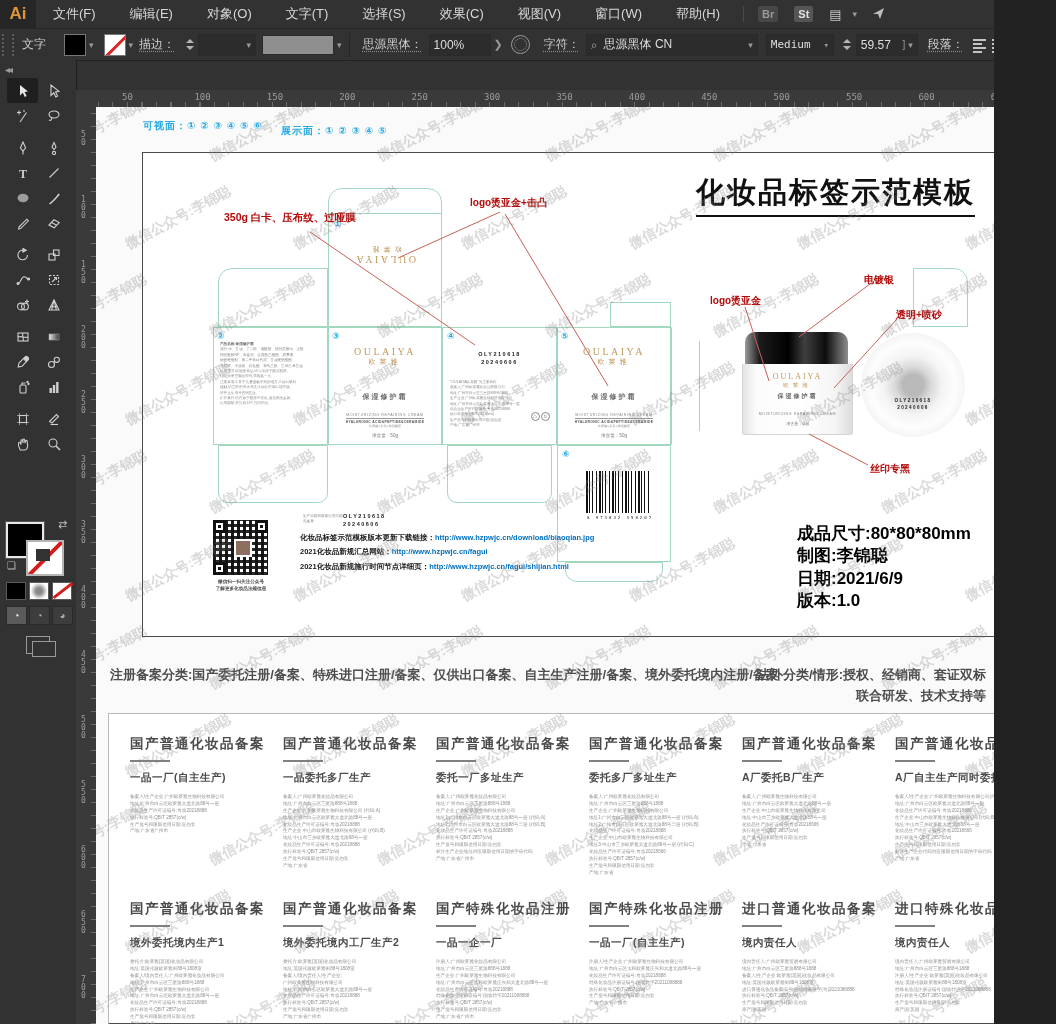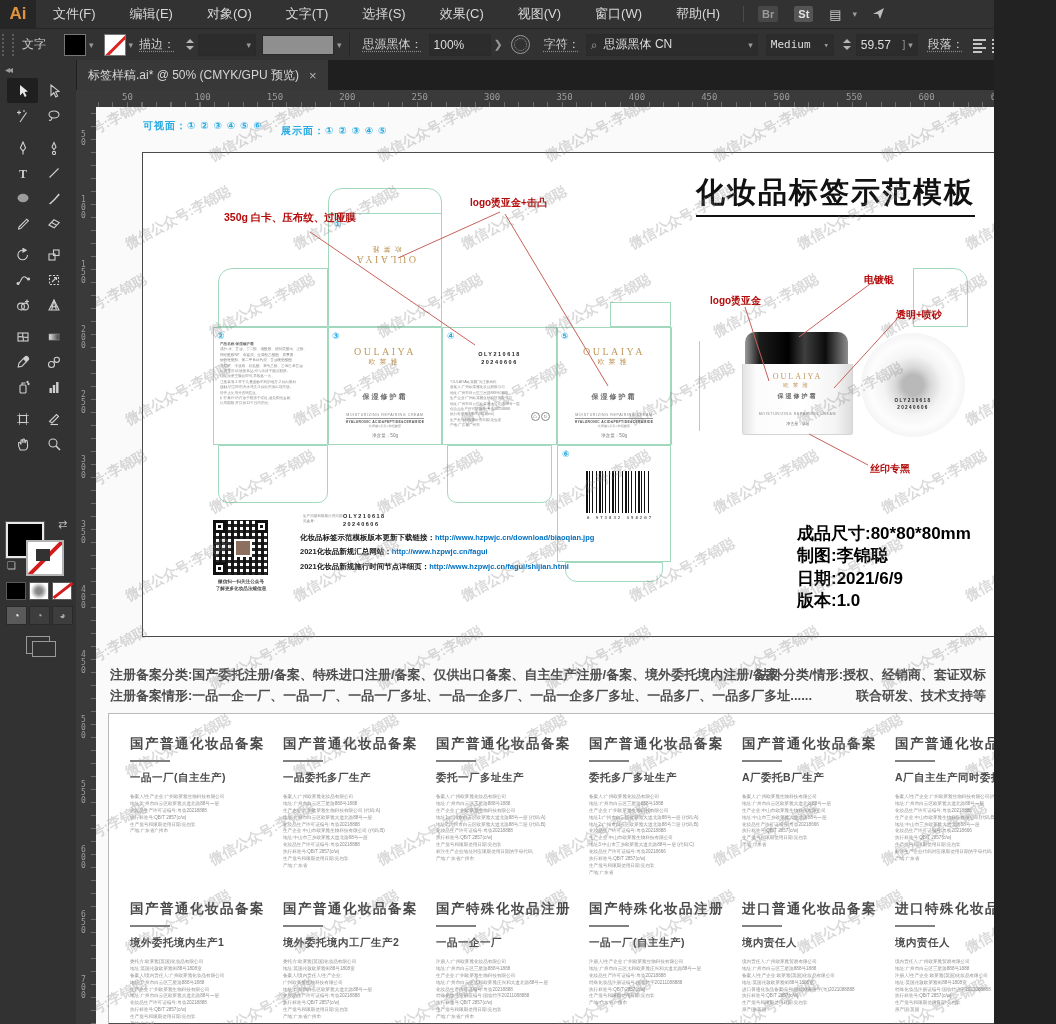--- a/index.html
+++ b/index.html
@@ -221,26 +221,20 @@
         <i class="short"></i>
       </span>
     <span class="para-ico">
         <i></i>
         <i></i>
         <i></i>
         <i></i>
       </span>
   </div>
 
-  <div class="abs tabstrip">
-    <div class="doc-tab">
-      <span>标签样稿.ai* @ 50% (CMYK/GPU 预览)</span>
-      <span class="doc-close">×</span>
-    </div>
-  </div>
 
   <div class="abs toolbar">
     <div class="tb-collapse">◂◂</div>
     <div class="tools" id="tools">
         <div class="tool active">
           <svg width="14" height="14" viewBox="0 0 14 14" stroke-width="1.1">
             <path d="M4 1 L4 11.5 L6.8 8.8 L8.8 13 L10.6 12.1 L8.6 8 L12 7.4 Z" fill="#e8e8e8"></path>
           </svg>
         </div>
         <div class="tool">
@@ -681,21 +675,20 @@
         <line x1="404" y1="105" x2="302" y2="151"></line>
         <line x1="409" y1="107" x2="512" y2="279"></line>
         <line x1="774" y1="177" x2="703" y2="230"></line>
         <line x1="649" y1="200" x2="673" y2="274"></line>
         <line x1="801" y1="212" x2="738" y2="281"></line>
         <line x1="772" y1="358" x2="713" y2="327"></line>
       </g>
     </svg>
 
     <div class="abs secline" style="left:14px;top:557px;">注册备案分类:国产委托注册/备案、特殊进口注册/备案、仅供出口备案、自主生产注册/备案、境外委托境内注册/备案</div>
-    <div class="abs secline" style="left:14px;top:578px;">注册备案情形:一品一企一厂、一品一厂、一品一厂多址、一品一企多厂、一品一企多厂多址、一品多厂、一品多厂多址......</div>
     <div class="abs secline" style="left:560px;top:578px;width:330px;text-align:right;">联合研发、技术支持等</div>
     <div class="abs secline" style="left:560px;top:557px;width:330px;text-align:right;">法外分类/情形:授权、经销商、套证双标</div>
 
     <div class="abs artboard2"></div>
     <div class="abs cards" id="cards" style="left:34px;top:628px;width:918px;">
   <div class="card">
     <div class="ct">国产普通化妆品备案</div>
     <div class="divider"></div>
     <div class="cs">一品一厂(自主生产)</div>
     <div class="fine">

